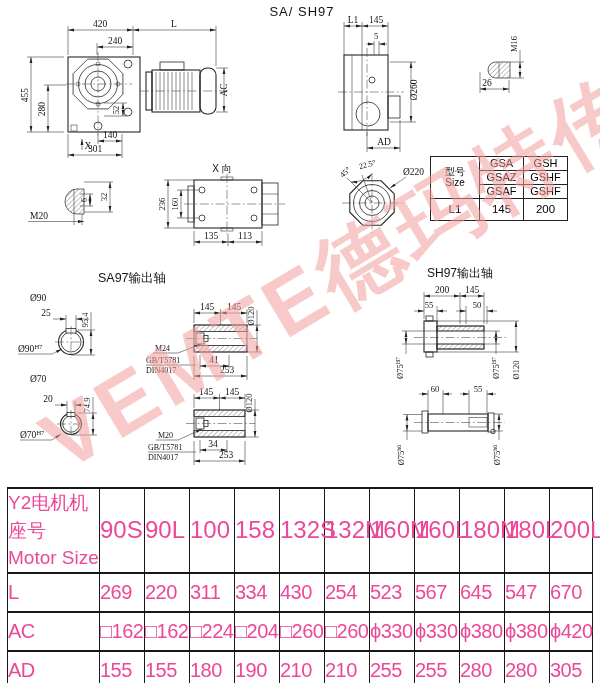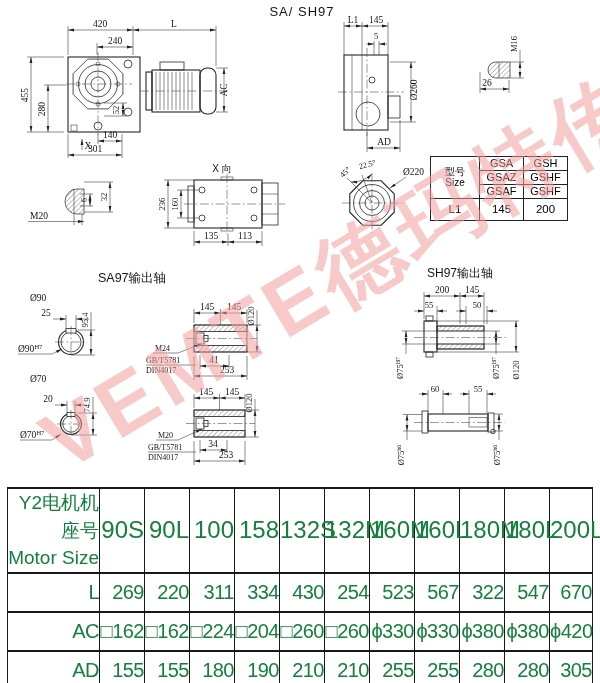--- a/index.html
+++ b/index.html
@@ -33,21 +33,21 @@
   .size-table td{border:1px solid #222;text-align:center;padding:0;
     font-size:11px;height:13px;line-height:1.05;}
   .size-table .typecell{width:48px;font-size:10px;}
   .size-table .vcol{width:43px;}
   .size-table .l1row td{height:21px;font-size:11.5px;}
   
   .motor-table{position:absolute;left:7px;top:487px;border-collapse:collapse;table-layout:fixed;
     width:586px;z-index:2;background:transparent;}
   .motor-table th,.motor-table td{border-left:1px solid #181818;border-right:1px solid #181818;
     border-top:2px solid #181818;border-bottom:2px solid #181818;
-    text-align:right;padding:0;font-weight:normal;color:#15803d;}
+    text-align:left;padding:0;font-weight:normal;color:#ec4899;}
   .motor-table thead th{height:68px;font-size:24px;}
   .motor-table tbody td,.motor-table tbody th{height:37px;font-size:20px;letter-spacing:-0.5px;}
   .motor-table .hc{font-size:19px;line-height:1.45;}
 </style>
 </head>
 <body>
 
 <svg width="600" height="482" viewBox="0 0 600 482">
   <defs>
     <marker id="ar" viewBox="0 0 10 6" refX="10" refY="3" markerWidth="11" markerHeight="6.6" orient="auto-start-reverse">
@@ -527,21 +527,21 @@
     <tr>
       <th>L</th>
       <td>269</td>
       <td>220</td>
       <td>311</td>
       <td>334</td>
       <td>430</td>
       <td>254</td>
       <td>523</td>
       <td>567</td>
-      <td>322</td>
+      <td>645</td>
       <td>547</td>
       <td>670</td>
     </tr>
     <tr>
       <th>AC</th>
       <td>□162</td>
       <td>□162</td>
       <td>□224</td>
       <td>□204</td>
       <td>□260</td>

